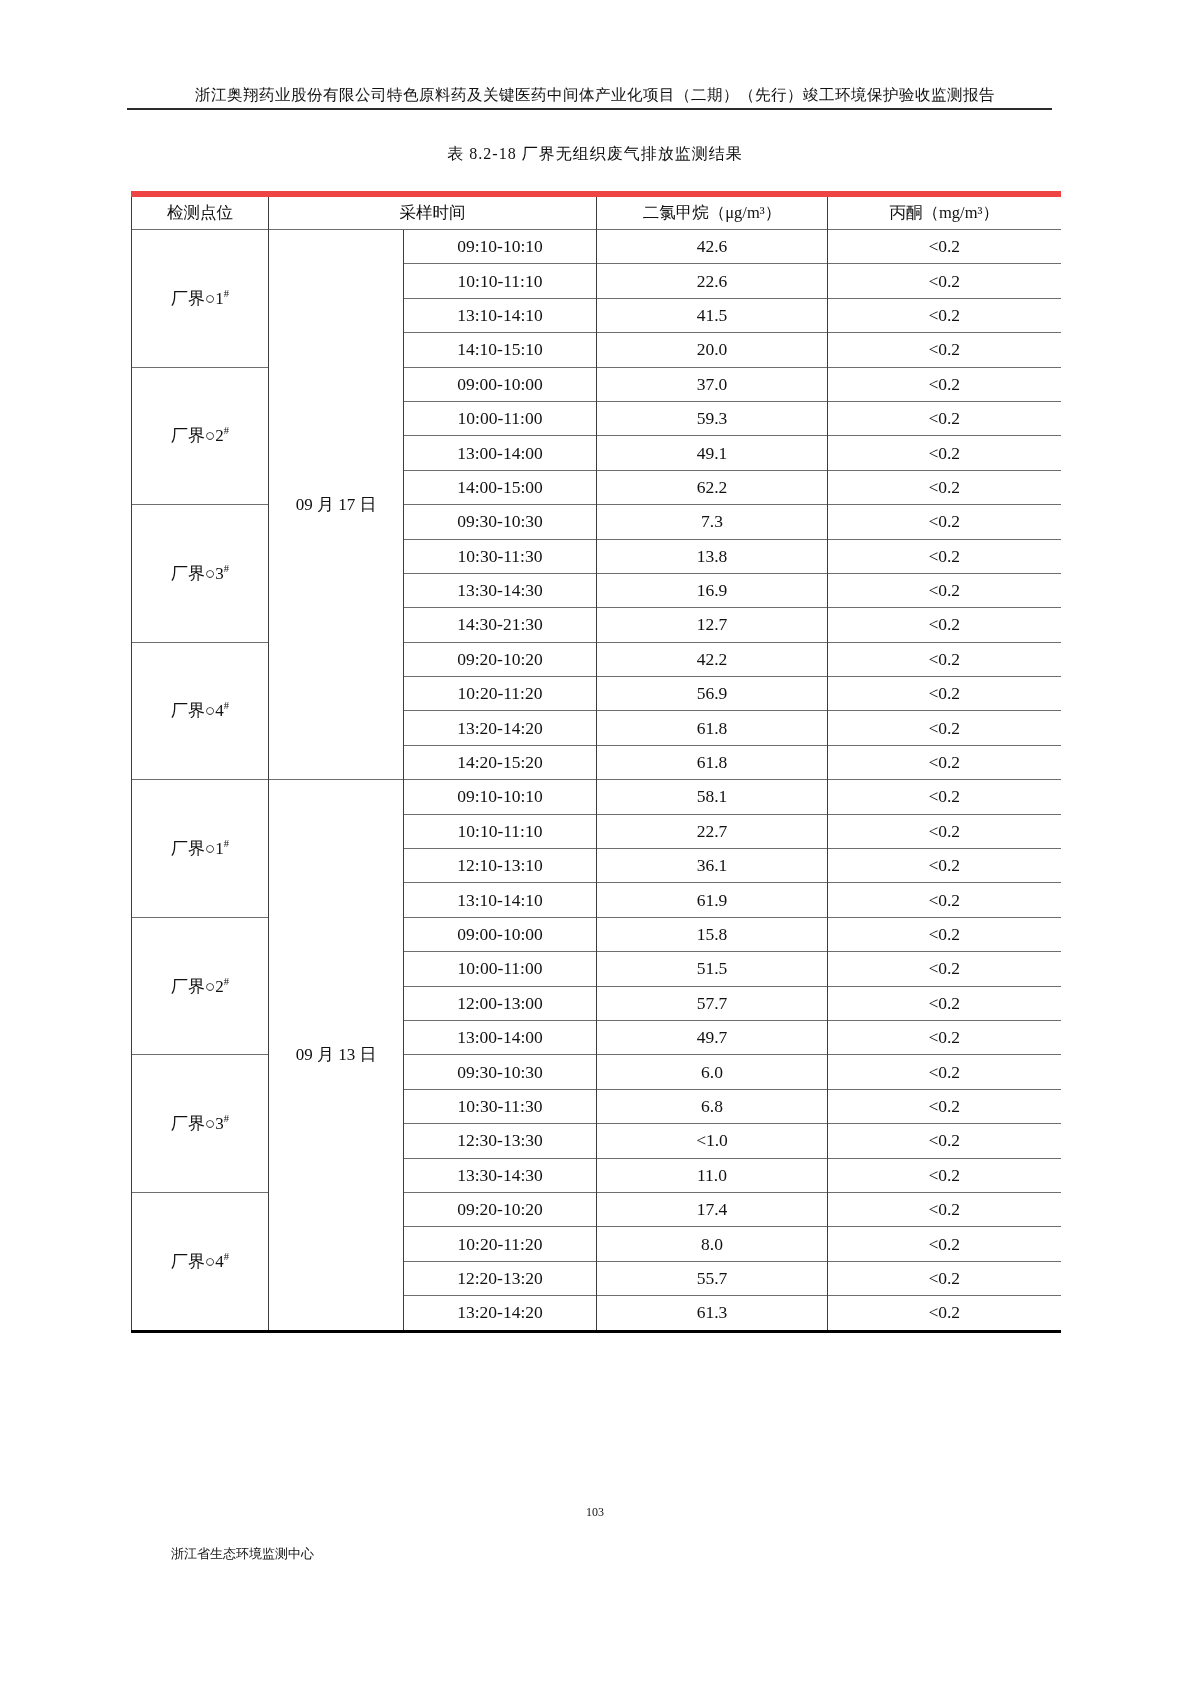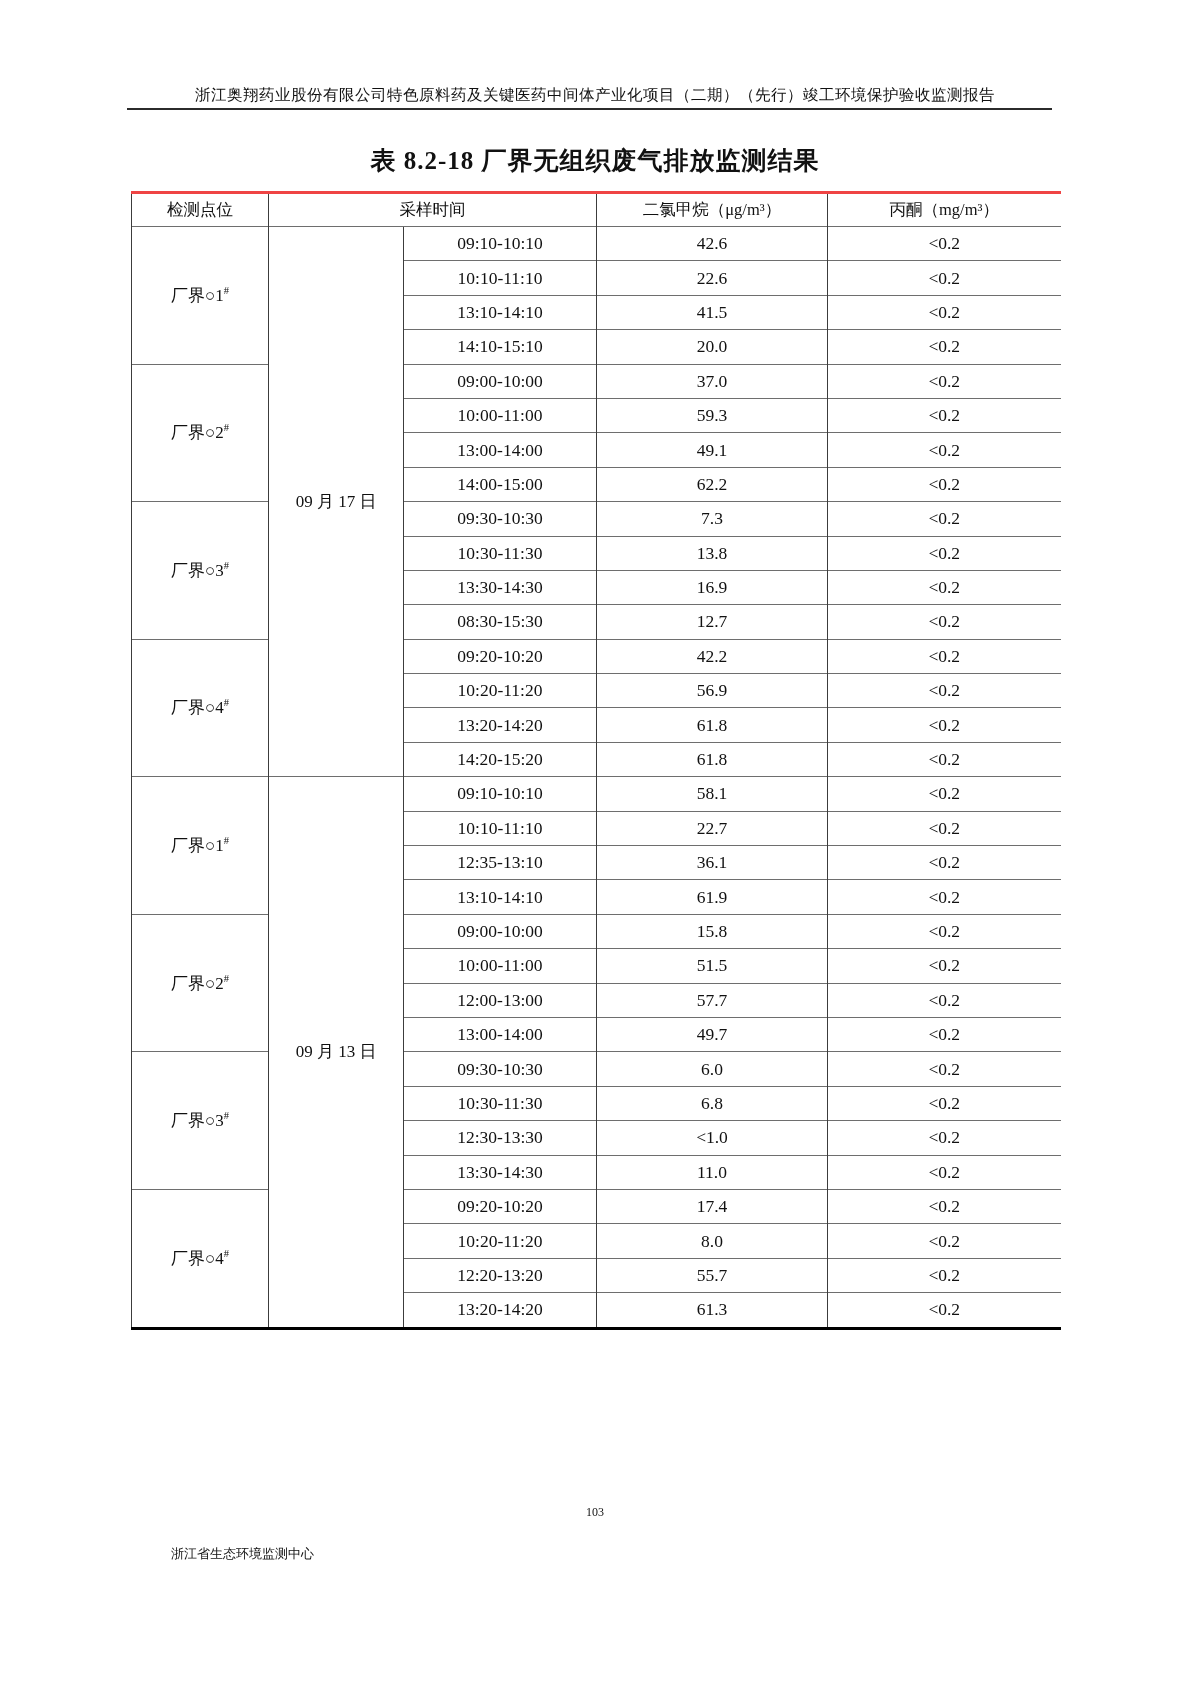--- a/index.html
+++ b/index.html
@@ -14,26 +14,26 @@
     position: absolute; top: 85px; left: 0; width: 100%;
     text-align: center; font-size: 15.5px; letter-spacing: 0.5px;
     white-space: nowrap;
   }
   .header-rule {
     position: absolute; top: 108px; left: 127px; width: 925px; height: 2px;
     background: #2b2b2b;
   }
   .table-title {
     position: absolute; top: 144px; left: 0; width: 100%;
-    text-align: center; font-weight: bold; font-size: 25px; letter-spacing: 1px;
+    text-align: center; font-weight: normal; font-size: 16px; letter-spacing: 1px;
   }
   table.monitor-table {
     position: absolute; top: 191px; left: 131px; width: 929px;
     border-collapse: collapse; table-layout: fixed;
-    border-top: 3px solid #ef4444;
+    border-top: 6px solid #ef4444;
     border-bottom: 3.5px solid #000;
     border-left: 1px solid #3c3c3c;
   }
   .monitor-table th, .monitor-table td {
     border-left: 1px solid #3c3c3c;
     border-top: 1px solid #6e6e6e;
     text-align: center; vertical-align: middle;
     font-weight: normal; padding: 0;
     overflow: hidden; white-space: nowrap;
   }
@@ -126,21 +126,21 @@
         <td class="val-cell">10:30-11:30</td>
         <td class="val-cell">13.8</td>
         <td class="val-cell">&lt;0.2</td>
       </tr>
       <tr>
         <td class="val-cell">13:30-14:30</td>
         <td class="val-cell">16.9</td>
         <td class="val-cell">&lt;0.2</td>
       </tr>
       <tr>
-        <td class="val-cell">08:30-15:30</td>
+        <td class="val-cell">14:30-21:30</td>
         <td class="val-cell">12.7</td>
         <td class="val-cell">&lt;0.2</td>
       </tr>
       <tr>
         <td class="site-cell" rowspan="4">厂界○4<sup>#</sup></td>
         <td class="val-cell">09:20-10:20</td>
         <td class="val-cell">42.2</td>
         <td class="val-cell">&lt;0.2</td>
       </tr>
       <tr>
@@ -164,21 +164,21 @@
         <td class="val-cell">09:10-10:10</td>
         <td class="val-cell">58.1</td>
         <td class="val-cell">&lt;0.2</td>
       </tr>
       <tr>
         <td class="val-cell">10:10-11:10</td>
         <td class="val-cell">22.7</td>
         <td class="val-cell">&lt;0.2</td>
       </tr>
       <tr>
-        <td class="val-cell">12:35-13:10</td>
+        <td class="val-cell">12:10-13:10</td>
         <td class="val-cell">36.1</td>
         <td class="val-cell">&lt;0.2</td>
       </tr>
       <tr>
         <td class="val-cell">13:10-14:10</td>
         <td class="val-cell">61.9</td>
         <td class="val-cell">&lt;0.2</td>
       </tr>
       <tr>
         <td class="site-cell" rowspan="4">厂界○2<sup>#</sup></td>

